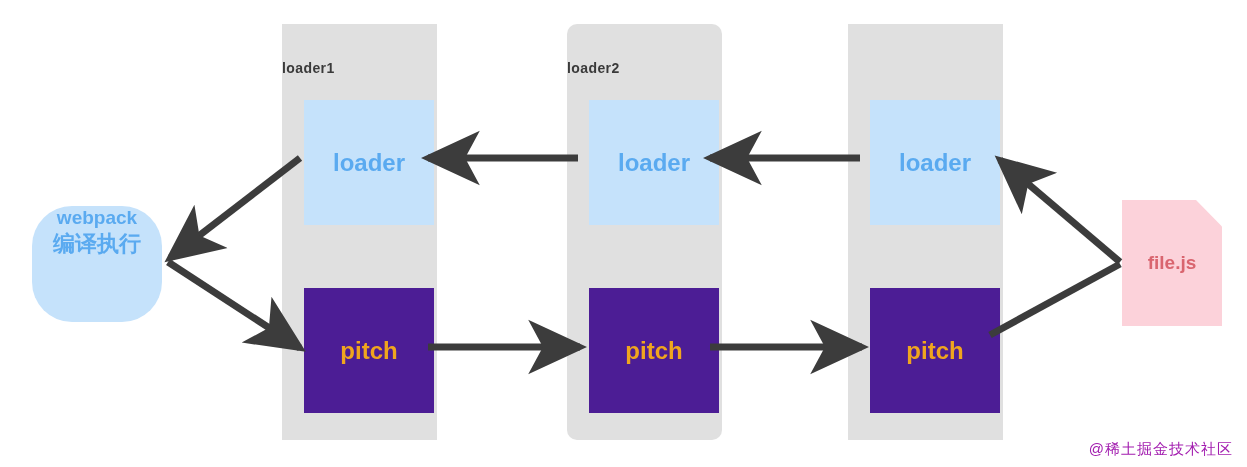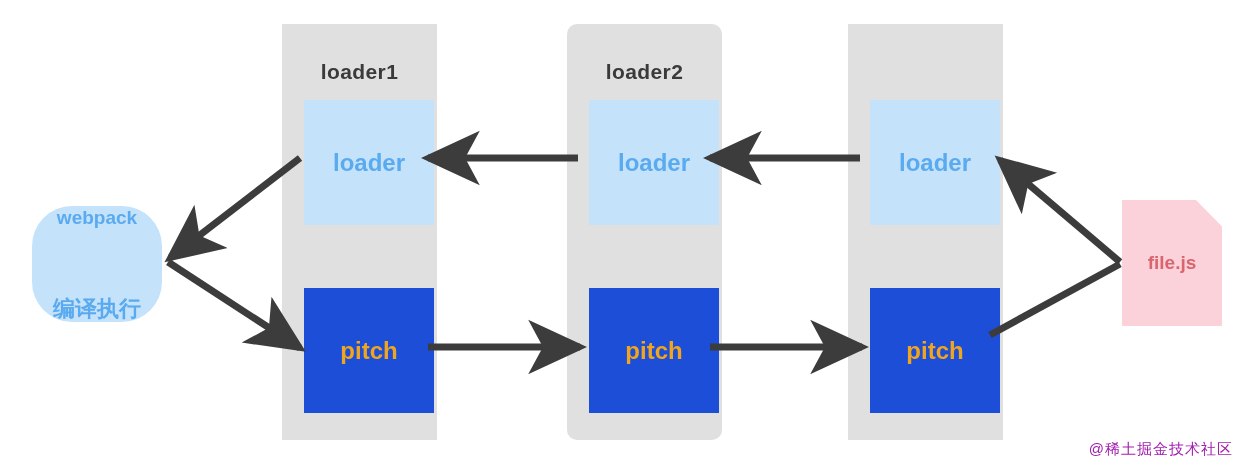--- a/index.html
+++ b/index.html
@@ -27,22 +27,22 @@
   }
   #col-1 { left: 282px; }
   #col-2 { left: 567px; border-radius: 10px; }
   #col-3 { left: 848px; }
 
   .column-title {
     position: absolute;
     top: 36px;
     left: 0;
     width: 100%;
-    text-align: center;
-    font-size: 21px;
+    text-align: left;
+    font-size: 14px;
     font-weight: bold;
     color: #3a3a3a;
     letter-spacing: 0.4px;
   }
 
   .cell {
     position: absolute;
     left: 22px;
     width: 130px;
     height: 125px;
@@ -52,37 +52,37 @@
     font-size: 24px;
     font-weight: bold;
   }
   .cell-loader {
     top: 76px;
     background: #c5e2fb;
     color: #5aaaf0;
   }
   .cell-pitch {
     top: 264px;
-    background: #1d4ed8;
+    background: #4c1d95;
     color: #f0a51e;
   }
 
   
   #webpack-node {
     position: absolute;
     left: 32px;
     top: 206px;
     width: 130px;
     height: 116px;
     background: #c5e2fb;
     border-radius: 40px;
     display: flex;
     flex-direction: column;
     align-items: center;
-    justify-content: space-between;
+    justify-content: flex-start;
     color: #5aaaf0;
     font-weight: bold;
     line-height: 1.25;
   }
   #webpack-node .wp-line1 { font-size: 19px; }
   #webpack-node .wp-line2 { font-size: 22px; }
 
   
   #file-node {
     position: absolute;

